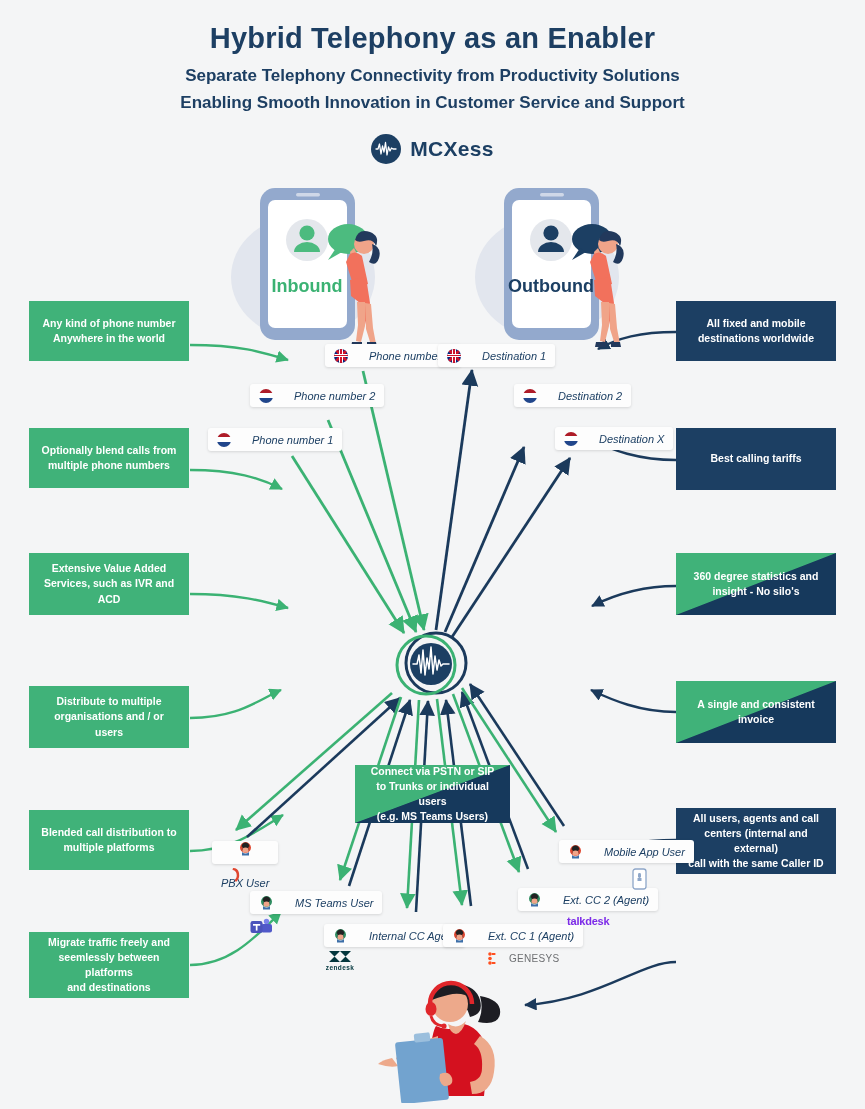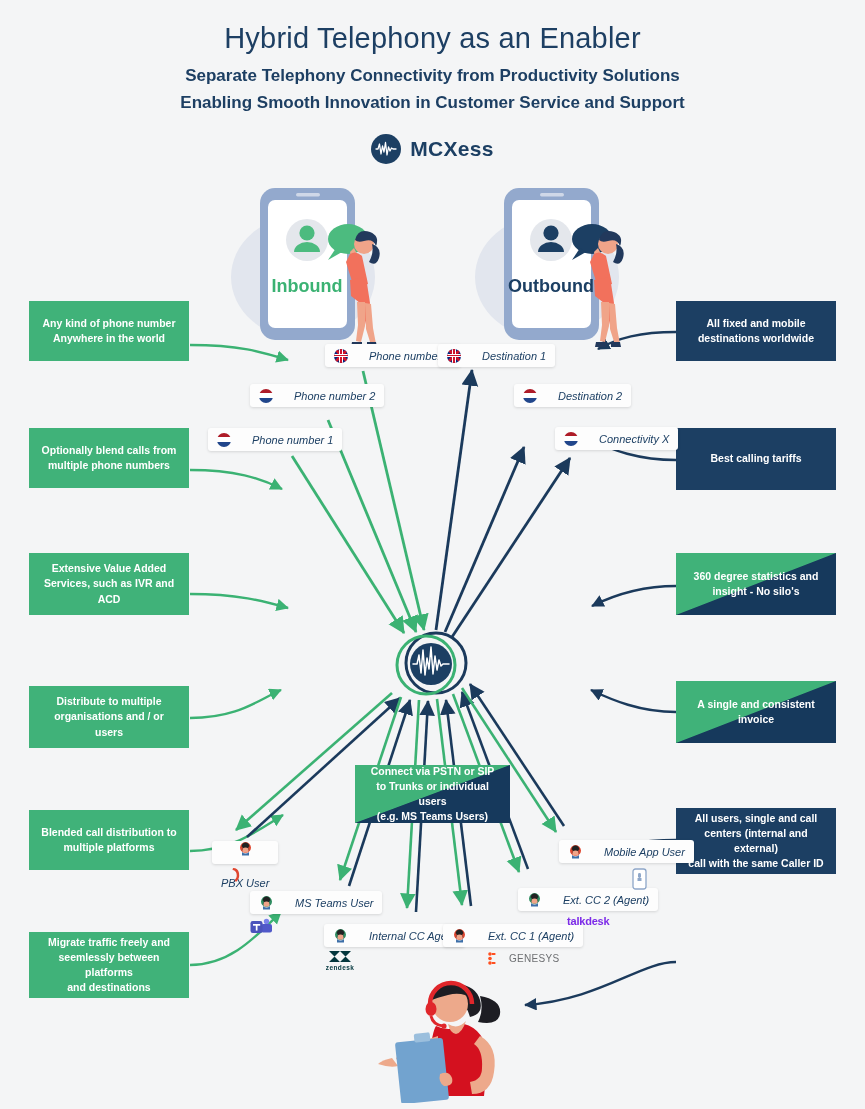--- a/index.html
+++ b/index.html
@@ -7,21 +7,21 @@
     width:865px;height:1109px;
     background:#f4f5f6;
     font-family:"Liberation Sans",sans-serif;
     position:relative;overflow:hidden;
   }
   .stage{position:absolute;inset:0;}
 
   
   .title{
     position:absolute;left:0;right:0;top:22px;text-align:center;
-    font-size:29px;font-weight:normal;color:#1d3f63;letter-spacing:.2px;
+    font-size:29px;font-weight:bold;color:#1d3f63;letter-spacing:.2px;
   }
   .sub1{
     position:absolute;left:0;right:0;top:66px;text-align:center;
     font-size:17px;font-weight:bold;color:#1d3f63;
   }
   .sub2{
     position:absolute;left:0;right:0;top:93px;text-align:center;
     font-size:17px;font-weight:bold;color:#1d3f63;
   }
   .brand{
@@ -284,21 +284,21 @@
     <span>
       <span>360 degree statistics and</span><br>
       <span>insight - No silo's</span>
     </span>
   </div>
   <div class="sbox split" style="left:676px;top:681px;height:62px;">
     <span>A single and consistent invoice</span>
   </div>
   <div class="sbox navy" style="left:676px;top:808px;height:66px;">
     <span>
-      <span>All users, single and call</span><br>
+      <span>All users, agents and call</span><br>
       <span>centers (internal and external)</span><br>
       <span>call with the same Caller ID</span>
     </span>
   </div>
 
   <div class="chip" style="left:325px;top:344px;">
     <span class="flag uk">
         <i class="d1"></i>
         <i class="d2"></i>
         <i class="v"></i>
@@ -323,21 +323,21 @@
         <i class="h"></i>
       </span>
     <span>Destination 1</span>
   </div>
   <div class="chip" style="left:514px;top:384px;">
     <span class="flag nl"></span>
     <span>Destination 2</span>
   </div>
   <div class="chip" style="left:555px;top:427px;">
     <span class="flag nl"></span>
-    <span>Connectivity X</span>
+    <span>Destination X</span>
   </div>
 
   <div class="hub">
     <svg width="96" height="78" viewBox="0 0 96 78">
       <circle cx="52" cy="38" r="30" fill="none" stroke="#1b3a5c" stroke-width="3"></circle>
       <circle cx="42" cy="40" r="29" fill="none" stroke="#3bb273" stroke-width="3"></circle>
       <circle cx="47" cy="39" r="21" fill="#1c3f63"></circle>
       <polyline points="29,39 33,39 35,30 37,48 39,25 41,50 43,33 45,44 47,22 49,49 51,31 53,45 55,35 57,41 59,39 65,39" fill="none" stroke="#ffffff" stroke-width="1.5" stroke-linejoin="round" stroke-linecap="round"></polyline>
     </svg>
   </div>

